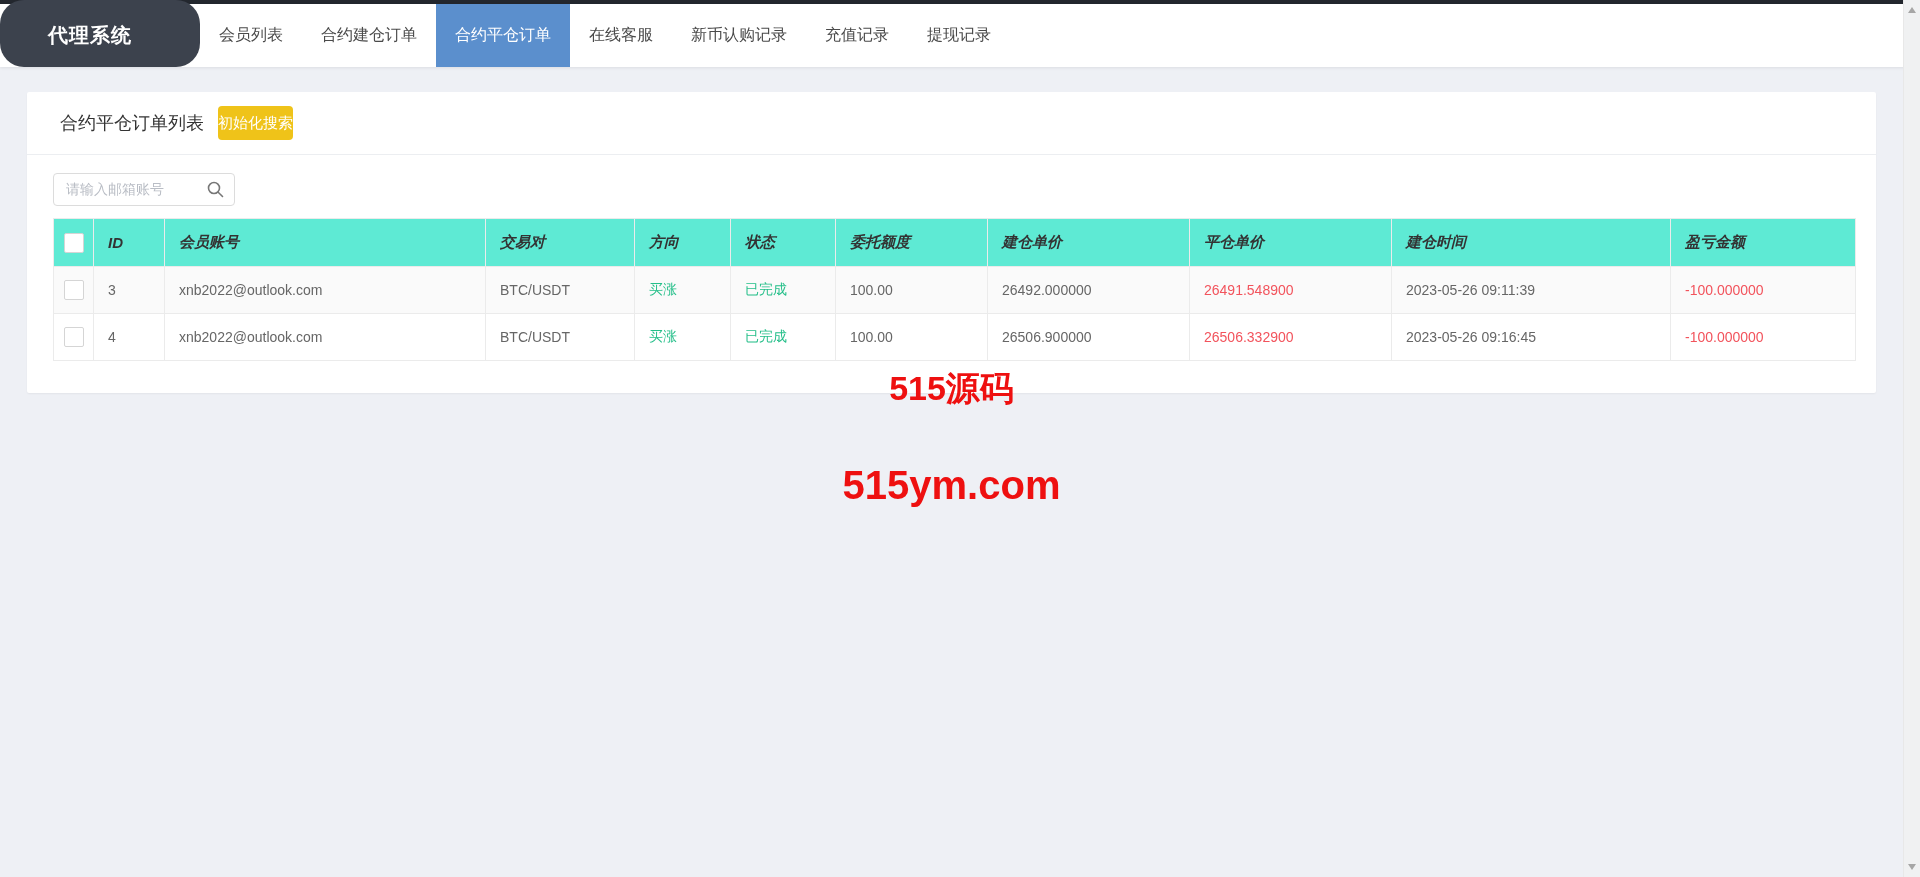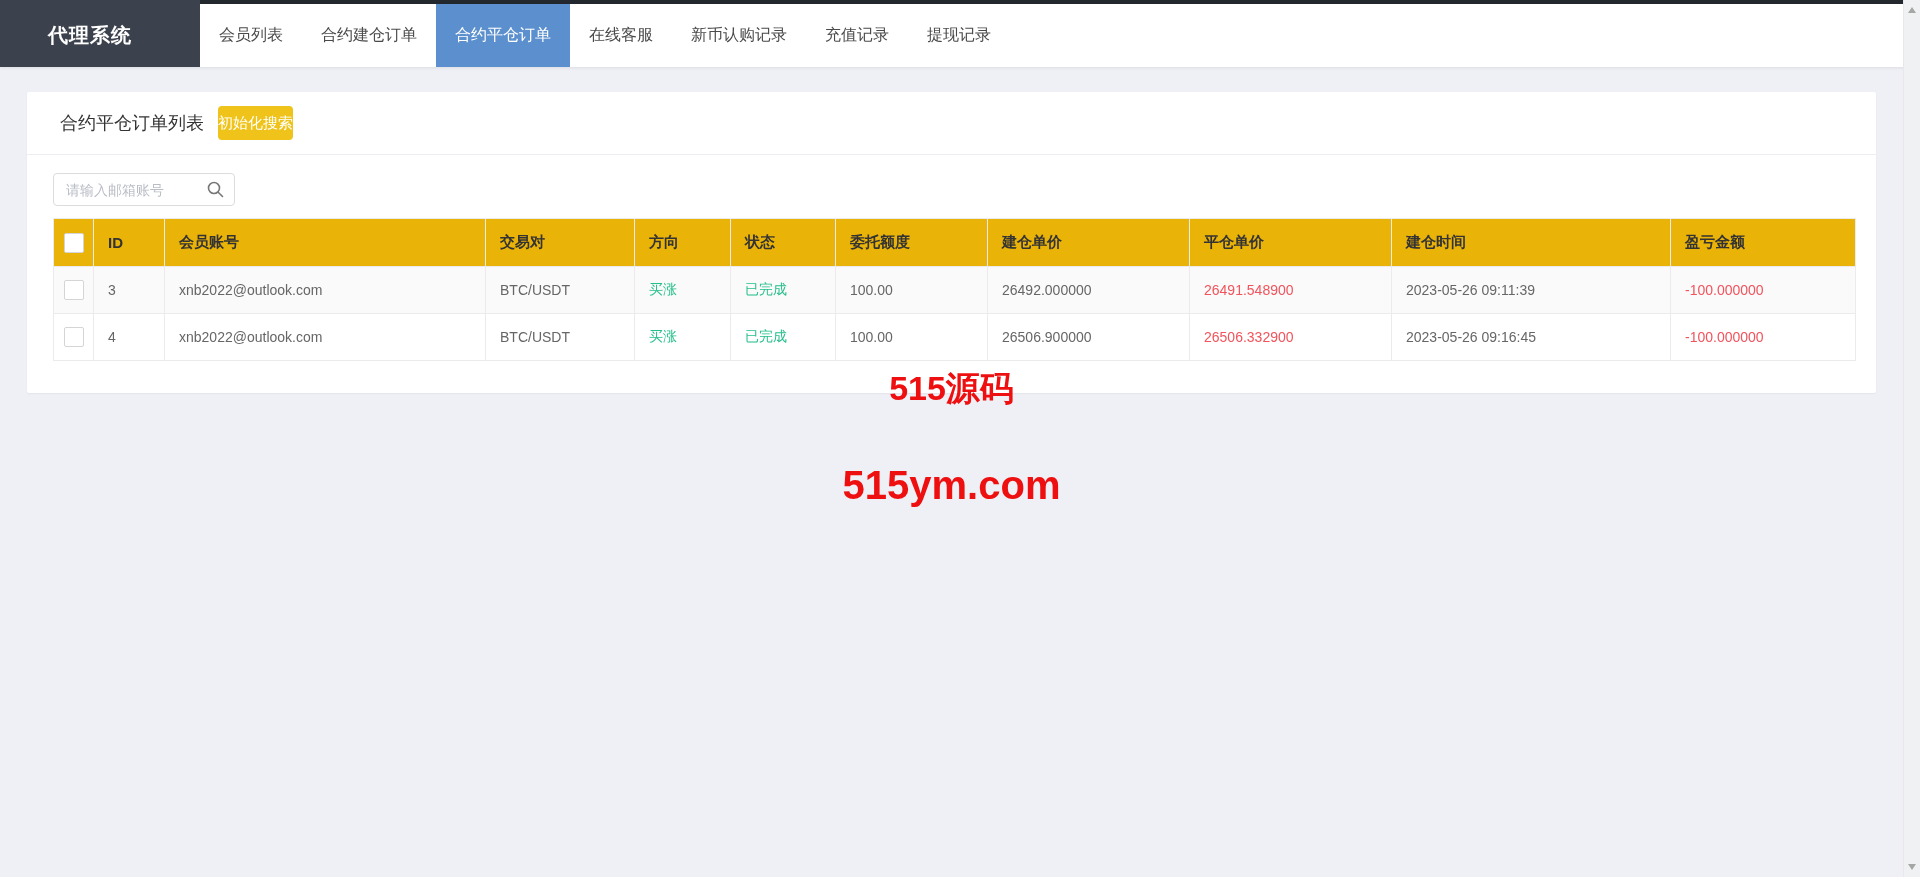--- a/index.html
+++ b/index.html
@@ -12,21 +12,21 @@
 
   
   .topstrip { height:4px; background:#23272e; width:100%; }
   .navbar {
     height:63px; background:#fff; display:flex; align-items:stretch;
     box-shadow:0 1px 3px rgba(0,0,0,.08); position:relative; z-index:5;
   }
   .brand {
     width:200px; background:#3c424d; color:#fff; font-size:20px; font-weight:bold;
     display:flex; align-items:center; padding-left:48px; letter-spacing:1px;
-    margin-top:-4px; padding-top:4px; height:67px;
+    margin-top:-4px; padding-top:4px; height:67px;border-radius:24px;
   }
   .nav-tabs { display:flex; align-items:stretch; }
   .nav-tab {
     padding:0 19px; display:flex; align-items:center; font-size:16px; color:#4a4a4a;
     cursor:pointer; white-space:nowrap;
   }
   .nav-tab.active { background:#5b8fcd; color:#fff;text-align:center; }
   .nav-right { margin-left:auto; display:flex; align-items:center; gap:16px; margin-right:48px; }
   .lang-btn {
     height:40px; padding:0 16px; background:#f7f7f7; border:1px solid #ddd; border-radius:3px;
@@ -46,34 +46,34 @@
   }
   .card-title { font-size:18px; color:#333; }
   .init-btn {
     margin-left:14px; height:34px; padding:0 0; background:#efc319; border:none;
     border-radius:4px; color:#fff; font-size:15px; cursor:pointer; font-family:inherit;
   }
   .search-row { padding:18px 26px 12px 26px; }
   .search-wrap { position:relative; width:182px; height:33px; }
   .search-input {
     width:100%; height:100%; border:1px solid #dcdcdc; border-radius:4px;
-    padding:0 36px 0 12px; font-size:14px; color:#333; outline:none; font-family:Liberation Sans, sans-serif;
+    padding:0 36px 0 12px; font-size:14px; color:#333; outline:none; font-family:Liberation Mono, monospace;
   }
   .search-input::placeholder { color:#b9bdc5; }
   .search-icon {
     position:absolute; right:10px; top:7px; width:19px; height:19px; cursor:pointer;
   }
 
   
   .table-wrap { padding:0 26px 32px 26px; }
   table { border-collapse:collapse; table-layout:fixed; width:1802px; }
   th, td { border:1px solid #ebebeb; overflow:hidden; white-space:nowrap; }
   th {
     height:48px; text-align:left; padding-left:14px; font-size:15px; font-weight:bold;
-    color:#333; background:#eab308;
+    color:#333; background:#5eead4;font-style:italic;
   }
   td { height:47px; padding-left:14px; font-size:14px; color:#666; background:#fff; }
   tr.stripe td { background:#fafafa; }
   .cb-cell { text-align:center; padding-left:0 !important; }
   .checkbox {
     display:inline-block; width:20px; height:20px; border:1px solid #d5d5d5;
     border-radius:2px; background:#fff; vertical-align:middle; cursor:pointer;
   }
   .text-green { color:#26bf8a; }
   .text-red { color:#f2535c; }

